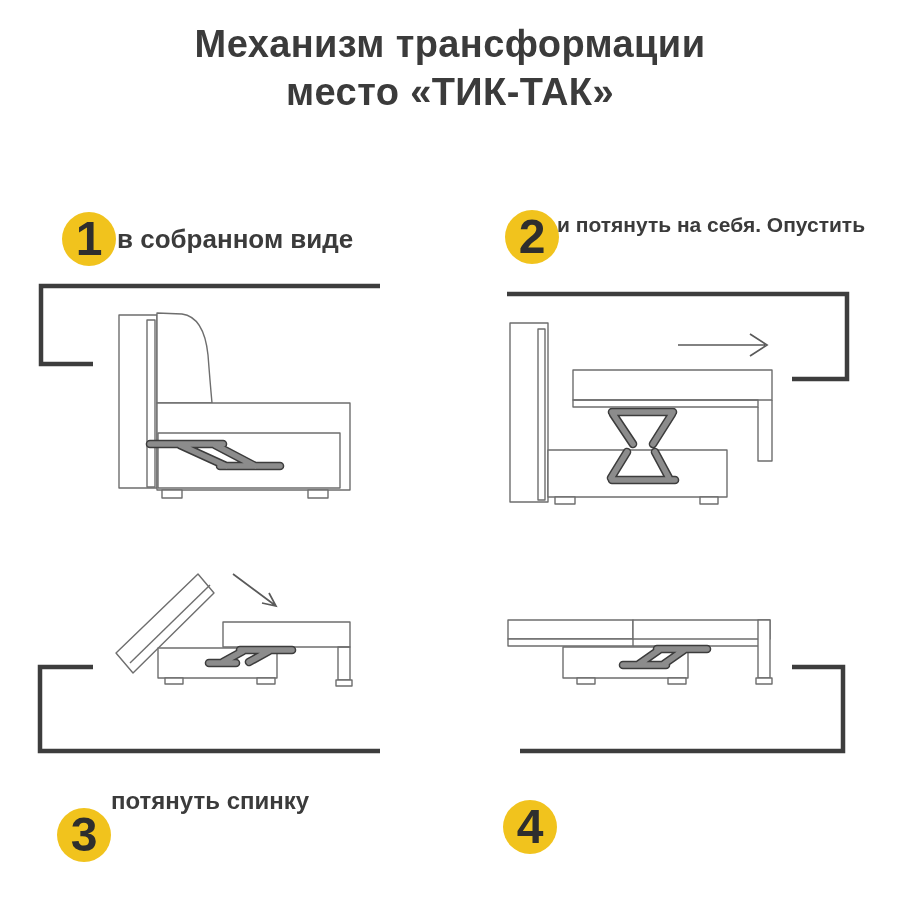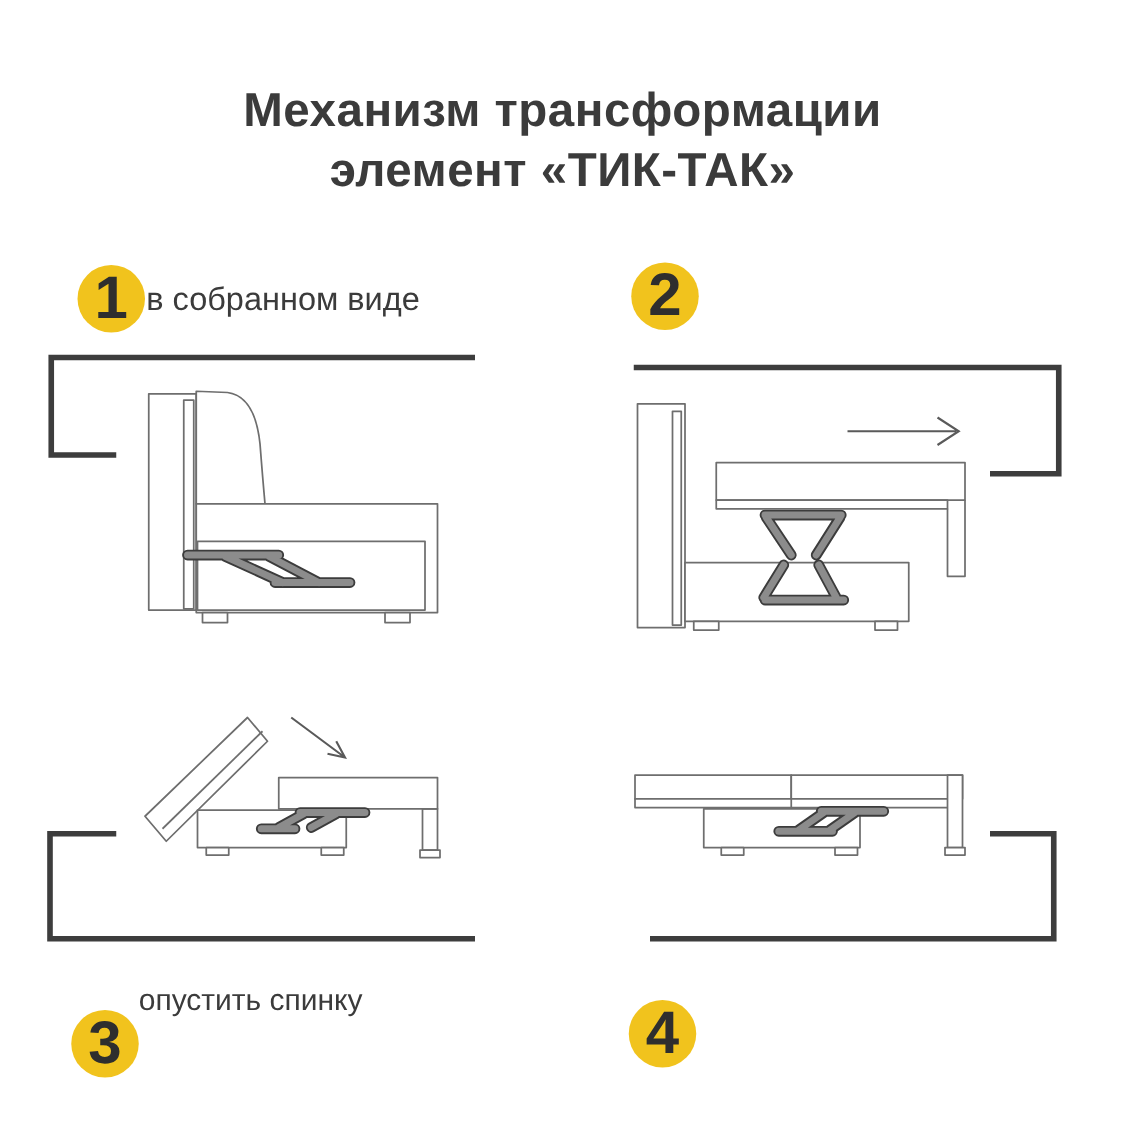--- a/index.html
+++ b/index.html
@@ -10,32 +10,31 @@
   html,body{margin:0;padding:0}
   body{
     width:900px;height:900px;position:relative;overflow:hidden;
     background:var(--background);color:var(--heading-text);
     font-family:"Liberation Sans", sans-serif;
   }
   .title{
     position:absolute;left:0;right:0;top:20px;text-align:center;
     font-size:38px;font-weight:700;line-height:48px;letter-spacing:.4px;
     color:var(--heading-text);
-    margin-top:45px;
   }
   .badge{
     position:absolute;width:54px;height:54px;border-radius:50%;
     background:var(--badge-bg);color:var(--badge-number);
     font-weight:700;font-size:48px;line-height:54px;text-align:center;
   }
   #badge1{left:62px;top:212px}
   #badge2{left:505px;top:210px}
   #badge3{left:57px;top:808px}
   #badge4{left:503px;top:800px}
-  .lbl{position:absolute;font-weight:400;color:var(--heading-text);white-space:nowrap}
+  .lbl{position:absolute;font-weight:700;color:var(--heading-text);white-space:nowrap}
   #lbl1{left:117px;top:224px;font-size:26px;line-height:30px}
   #lbl2{left:557px;top:211px;font-size:21px;line-height:28px}
   #lbl3{left:111px;top:786px;font-size:24px;line-height:29px}
   #lbl4{left:556px;top:802px;font-size:24px;line-height:29px}
   .fig{position:absolute;width:420px;height:230px}
   #fig1{left:30px;top:275px}
   #fig2{left:460px;top:275px}
   #fig3{left:30px;top:545px}
   #fig4{left:460px;top:545px}
   .ol{fill:#fff;stroke:var(--drawing-outline);stroke-width:1.4;stroke-linejoin:round}
@@ -43,35 +42,36 @@
   .br{fill:none;stroke:var(--bracket-line);stroke-width:4.5}
   .ar{fill:none;stroke:var(--arrow);stroke-width:1.7}
   .mkd{fill:none;stroke:var(--mechanism-outline);stroke-width:8.6;stroke-linecap:round;stroke-linejoin:round}
   .mkg{fill:none;stroke:var(--mechanism-fill);stroke-width:5.6;stroke-linecap:round;stroke-linejoin:round}
 </style>
 </head>
 <body>
 
 <div class="title">
   <div>Механизм трансформации</div>
-  <div>элемент «ТИК-ТАК»</div>
+  <div>место «ТИК-ТАК»</div>
 </div>
 
 <div class="badge" id="badge1">1</div>
 <div class="lbl" id="lbl1">
   <div>в собранном виде</div>
 </div>
 
 <div class="badge" id="badge2">2</div>
 <div class="lbl" id="lbl2">
+  <div>и потянуть на себя. Опустить</div>
 </div>
 
 <div class="badge" id="badge3">3</div>
 <div class="lbl" id="lbl3">
-  <div>опустить спинку</div>
+  <div>потянуть спинку</div>
 </div>
 
 <div class="badge" id="badge4">4</div>
 <div class="lbl" id="lbl4">
 </div>
 
 <svg class="fig" id="fig1" viewBox="0 0 420 230">
   <path class="br" d="M350 11 H11 V89 H63"></path>
   <rect class="ol" x="89" y="40" width="38" height="173"></rect>
   <rect class="ol" x="117" y="45" width="8" height="167"></rect>

